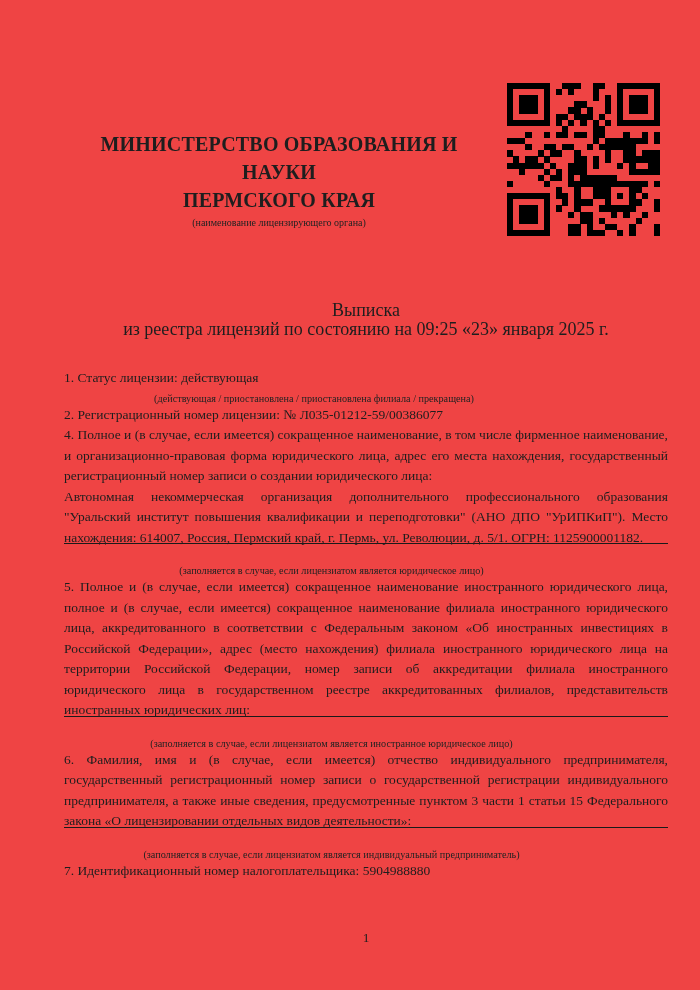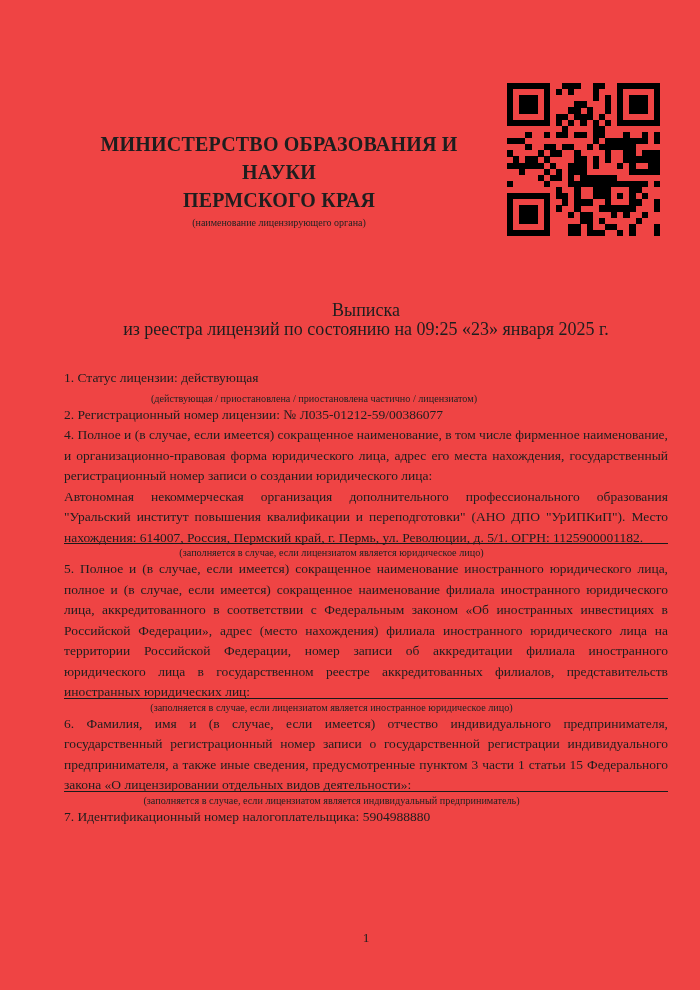--- a/index.html
+++ b/index.html
@@ -24,21 +24,21 @@
 
   
   .doc-title { position: absolute; left: 64px; top: 301px; width: 604px; text-align: center; font-size: 18px; line-height: 19px; }
 
   
   .body { position: absolute; left: 64px; top: 368px; width: 604px; font-size: 13.5px; line-height: 20.5px; }
   .body p { margin: 0; }
   .just { text-align: justify; }
   .note { font-size: 10.2px; line-height: 13px; text-align: center; color: #222; }
   .note-status { width: 500px; margin-top: 3px; }
-  .note-fill { width: 535px; margin-top: 2px; }
+  .note-fill { width: 535px; margin-top: 20px; }
   .rule { border-top: 1.5px solid #1a1a1a; margin-top: -5px; width: 100%; }
   .m2 { margin-top: 17px; }
   .m3 { margin-top: 9px; }
   .m4 { margin-top: 11px; }
   .m5 { margin-top: 11px; }
   .m6 { margin-top: 20px; }
   .m7 { margin-top: 22px; }
 
   
   .page-number { position: absolute; left: 64px; top: 930px; width: 604px; text-align: center; font-size: 13.5px; }
@@ -359,21 +359,21 @@
     <div class="h-caption">(наименование лицензирующего органа)</div>
   </div>
 
   <div class="doc-title">
     <div>Выписка</div>
     <div>из реестра лицензий по состоянию на 09:25 «23» января 2025 г.</div>
   </div>
 
   <div class="body">
     <p>1. Статус лицензии: действующая</p>
-    <div class="note note-status">(действующая / приостановлена / приостановлена частично / лицензиатом)</div>
+    <div class="note note-status">(действующая / приостановлена / приостановлена филиала / прекращена)</div>
 
     <p class="m2">2. Регистрационный номер лицензии: № Л035-01212-59/00386077</p>
 
 
     <p class="m4 just">4. Полное и (в случае, если имеется) сокращенное наименование, в том числе фирменное наименование, и организационно-правовая форма юридического лица, адрес его места нахождения, государственный регистрационный номер записи о создании юридического лица:</p>
     <p class="just">Автономная некоммерческая организация дополнительного профессионального образования "Уральский институт повышения квалификации и переподготовки" (АНО ДПО "УрИПКиП"). Место нахождения: 614007, Россия, Пермский край, г. Пермь, ул. Революции, д. 5/1. ОГРН: 1125900001182.</p>
     <div class="rule"></div>
     <div class="note note-fill">(заполняется в случае, если лицензиатом является юридическое лицо)</div>
 
     <p class="m5 just">5. Полное и (в случае, если имеется) сокращенное наименование иностранного юридического лица, полное и (в случае, если имеется) сокращенное наименование филиала иностранного юридического лица, аккредитованного в соответствии с Федеральным законом «Об иностранных инвестициях в Российской Федерации», адрес (место нахождения) филиала иностранного юридического лица на территории Российской Федерации, номер записи об аккредитации филиала иностранного юридического лица в государственном реестре аккредитованных филиалов, представительств иностранных юридических лиц:</p>

